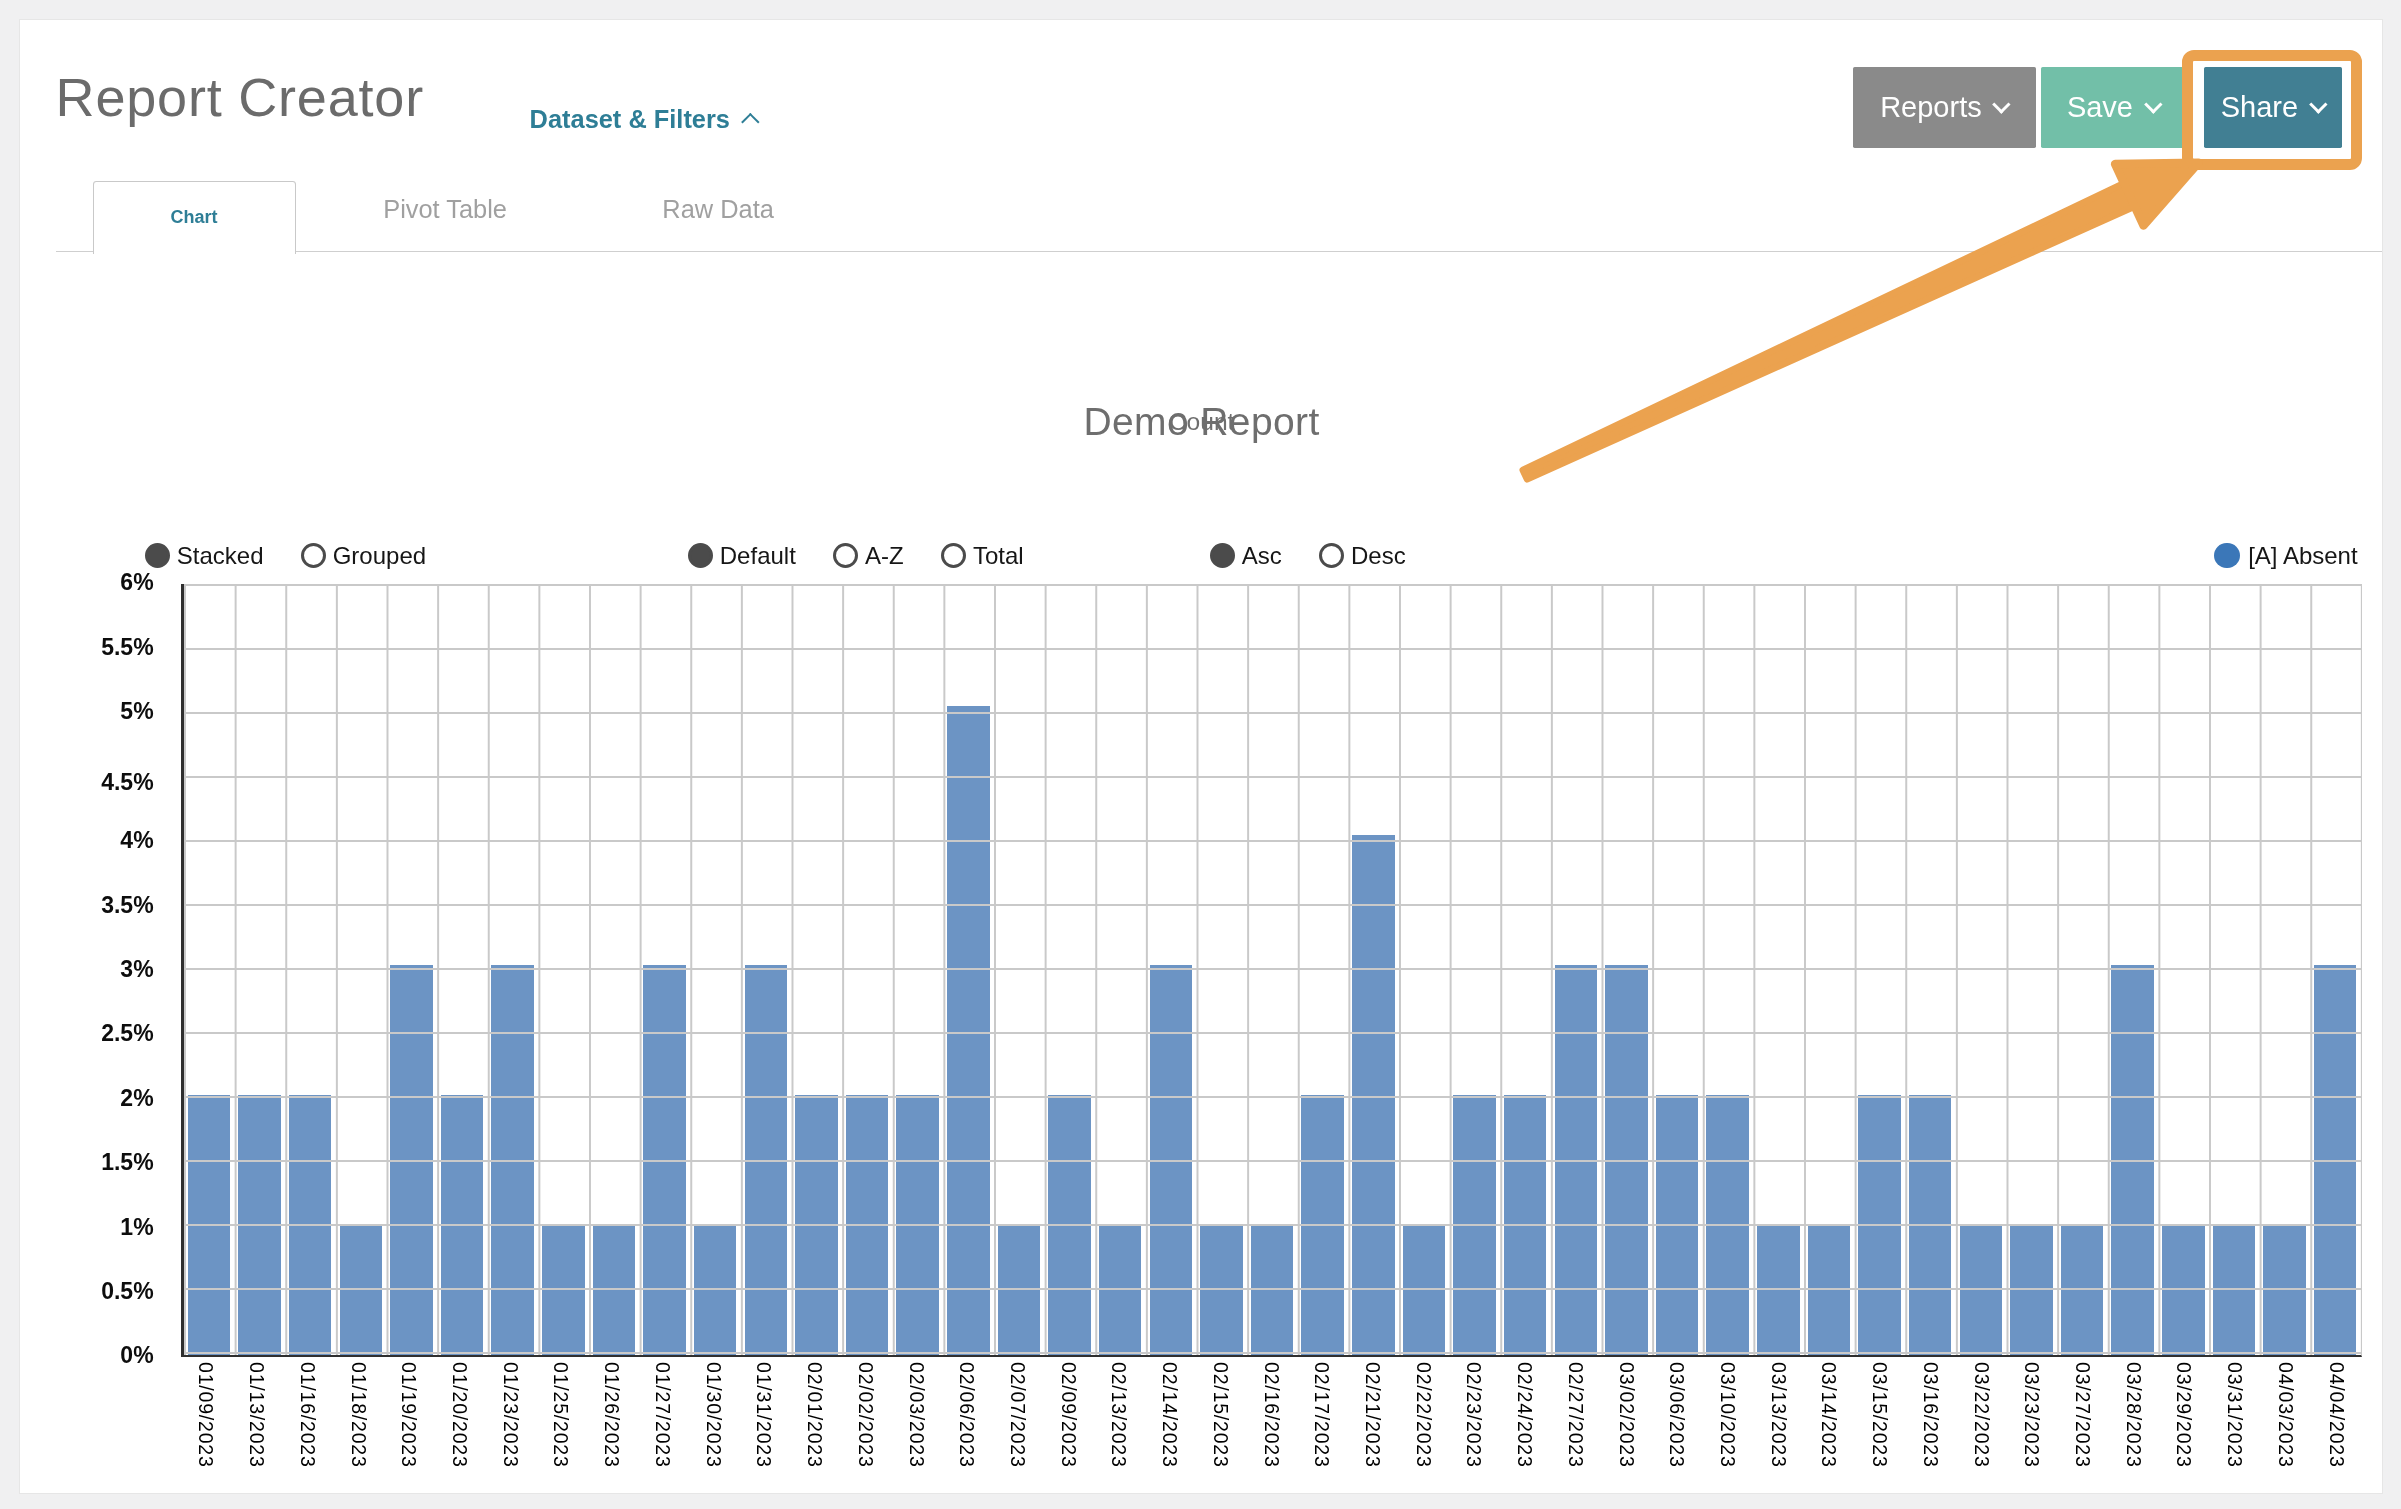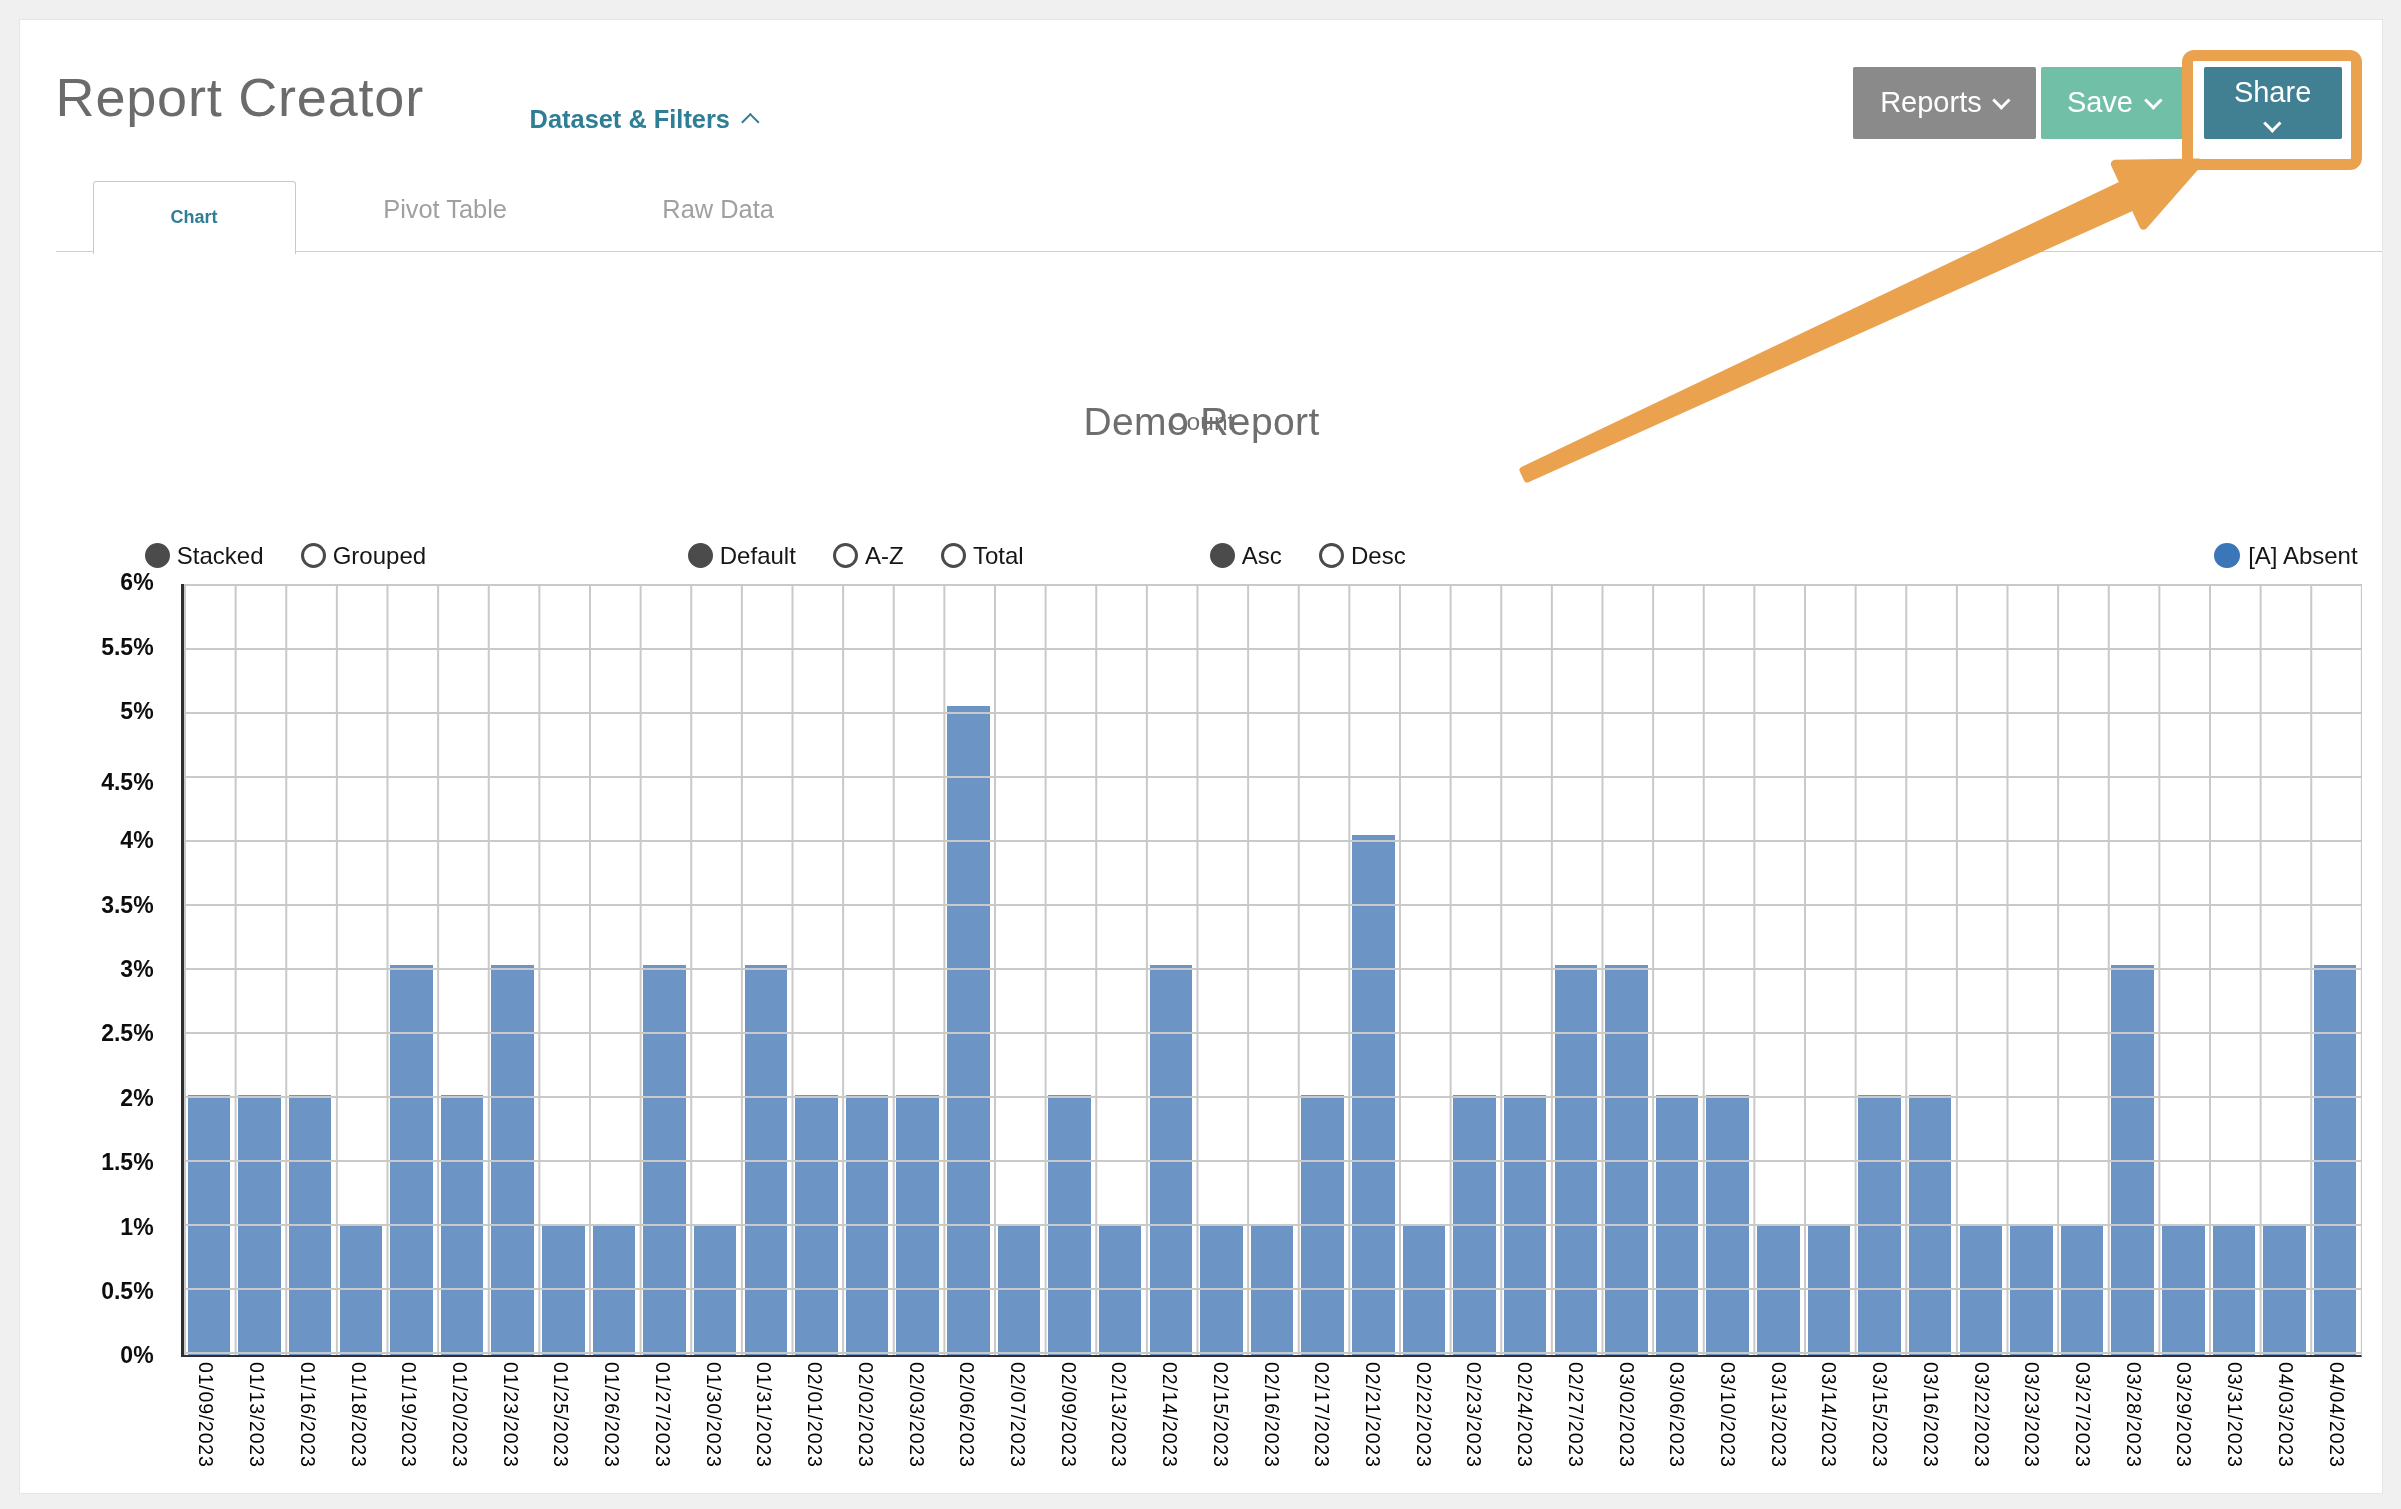--- a/index.html
+++ b/index.html
@@ -12,21 +12,21 @@
   
   .page-title { position:absolute; left:36px; top:46px; font-size:54px; color:#6b6b6b;
                 font-weight:400; letter-spacing:0.8px; }
   .dataset-link { position:absolute; left:510px; top:85px; font-size:25.4px; font-weight:700;
                   color:#2e7e96; cursor:pointer; display:flex; align-items:center; gap:13.6px; }
   .chev { display:inline-block; width:12.7px; height:12.7px; border-right:3.4px solid #fff;
           border-bottom:3.4px solid #fff; }
   .chev.down { transform:rotate(45deg); margin-top:-5.1px; }
   .chev.up-teal { border-color:#2e7e96; border-width:2.5px; transform:rotate(-135deg); margin-top:6.8px; }
 
-  .btn { position:absolute; top:47px; height:72px; border:none; border-radius:1.7px;
+  .btn { position:absolute; top:47px; height:81px; border:none; border-radius:1.7px;
          color:#ffffff; font-size:29px; font-family:inherit; display:flex; align-items:center;
          justify-content:center; gap:13.6px; cursor:pointer; }
   .btn-reports { left:1833px; width:183px; }
   .btn-save    { left:2021px; width:145px; }
   .btn-share   { left:2184px; width:138px; }
 
   .share-highlight { position:absolute; left:2162px; top:30.5px; width:180px; height:120px;
                      border:11px solid #eba24f; border-radius:12px; pointer-events:none; }
 
   
@@ -90,21 +90,21 @@
   </div>
 
   <button class="btn btn-reports" style="background: rgb(138, 138, 138);">
     <span>Reports</span>
     <span class="chev down"></span>
   </button>
   <button class="btn btn-save" style="background: rgb(114, 191, 168);">
     <span>Save</span>
     <span class="chev down"></span>
   </button>
-  <button class="btn btn-share" style="background: rgb(65, 127, 147); flex-direction: column;">
+  <button class="btn btn-share" style="background: rgb(65, 127, 147);">
     <span>Share</span>
     <span class="chev down"></span>
   </button>
   <div class="share-highlight" style="border-color: rgb(235, 162, 79);"></div>
 
   <div class="tab-underline"></div>
   <div class="tab-active">
     <span>Chart</span>
   </div>
   <div class="tab-inactive tab-pivot"><span>Pivot Table</span></div>

